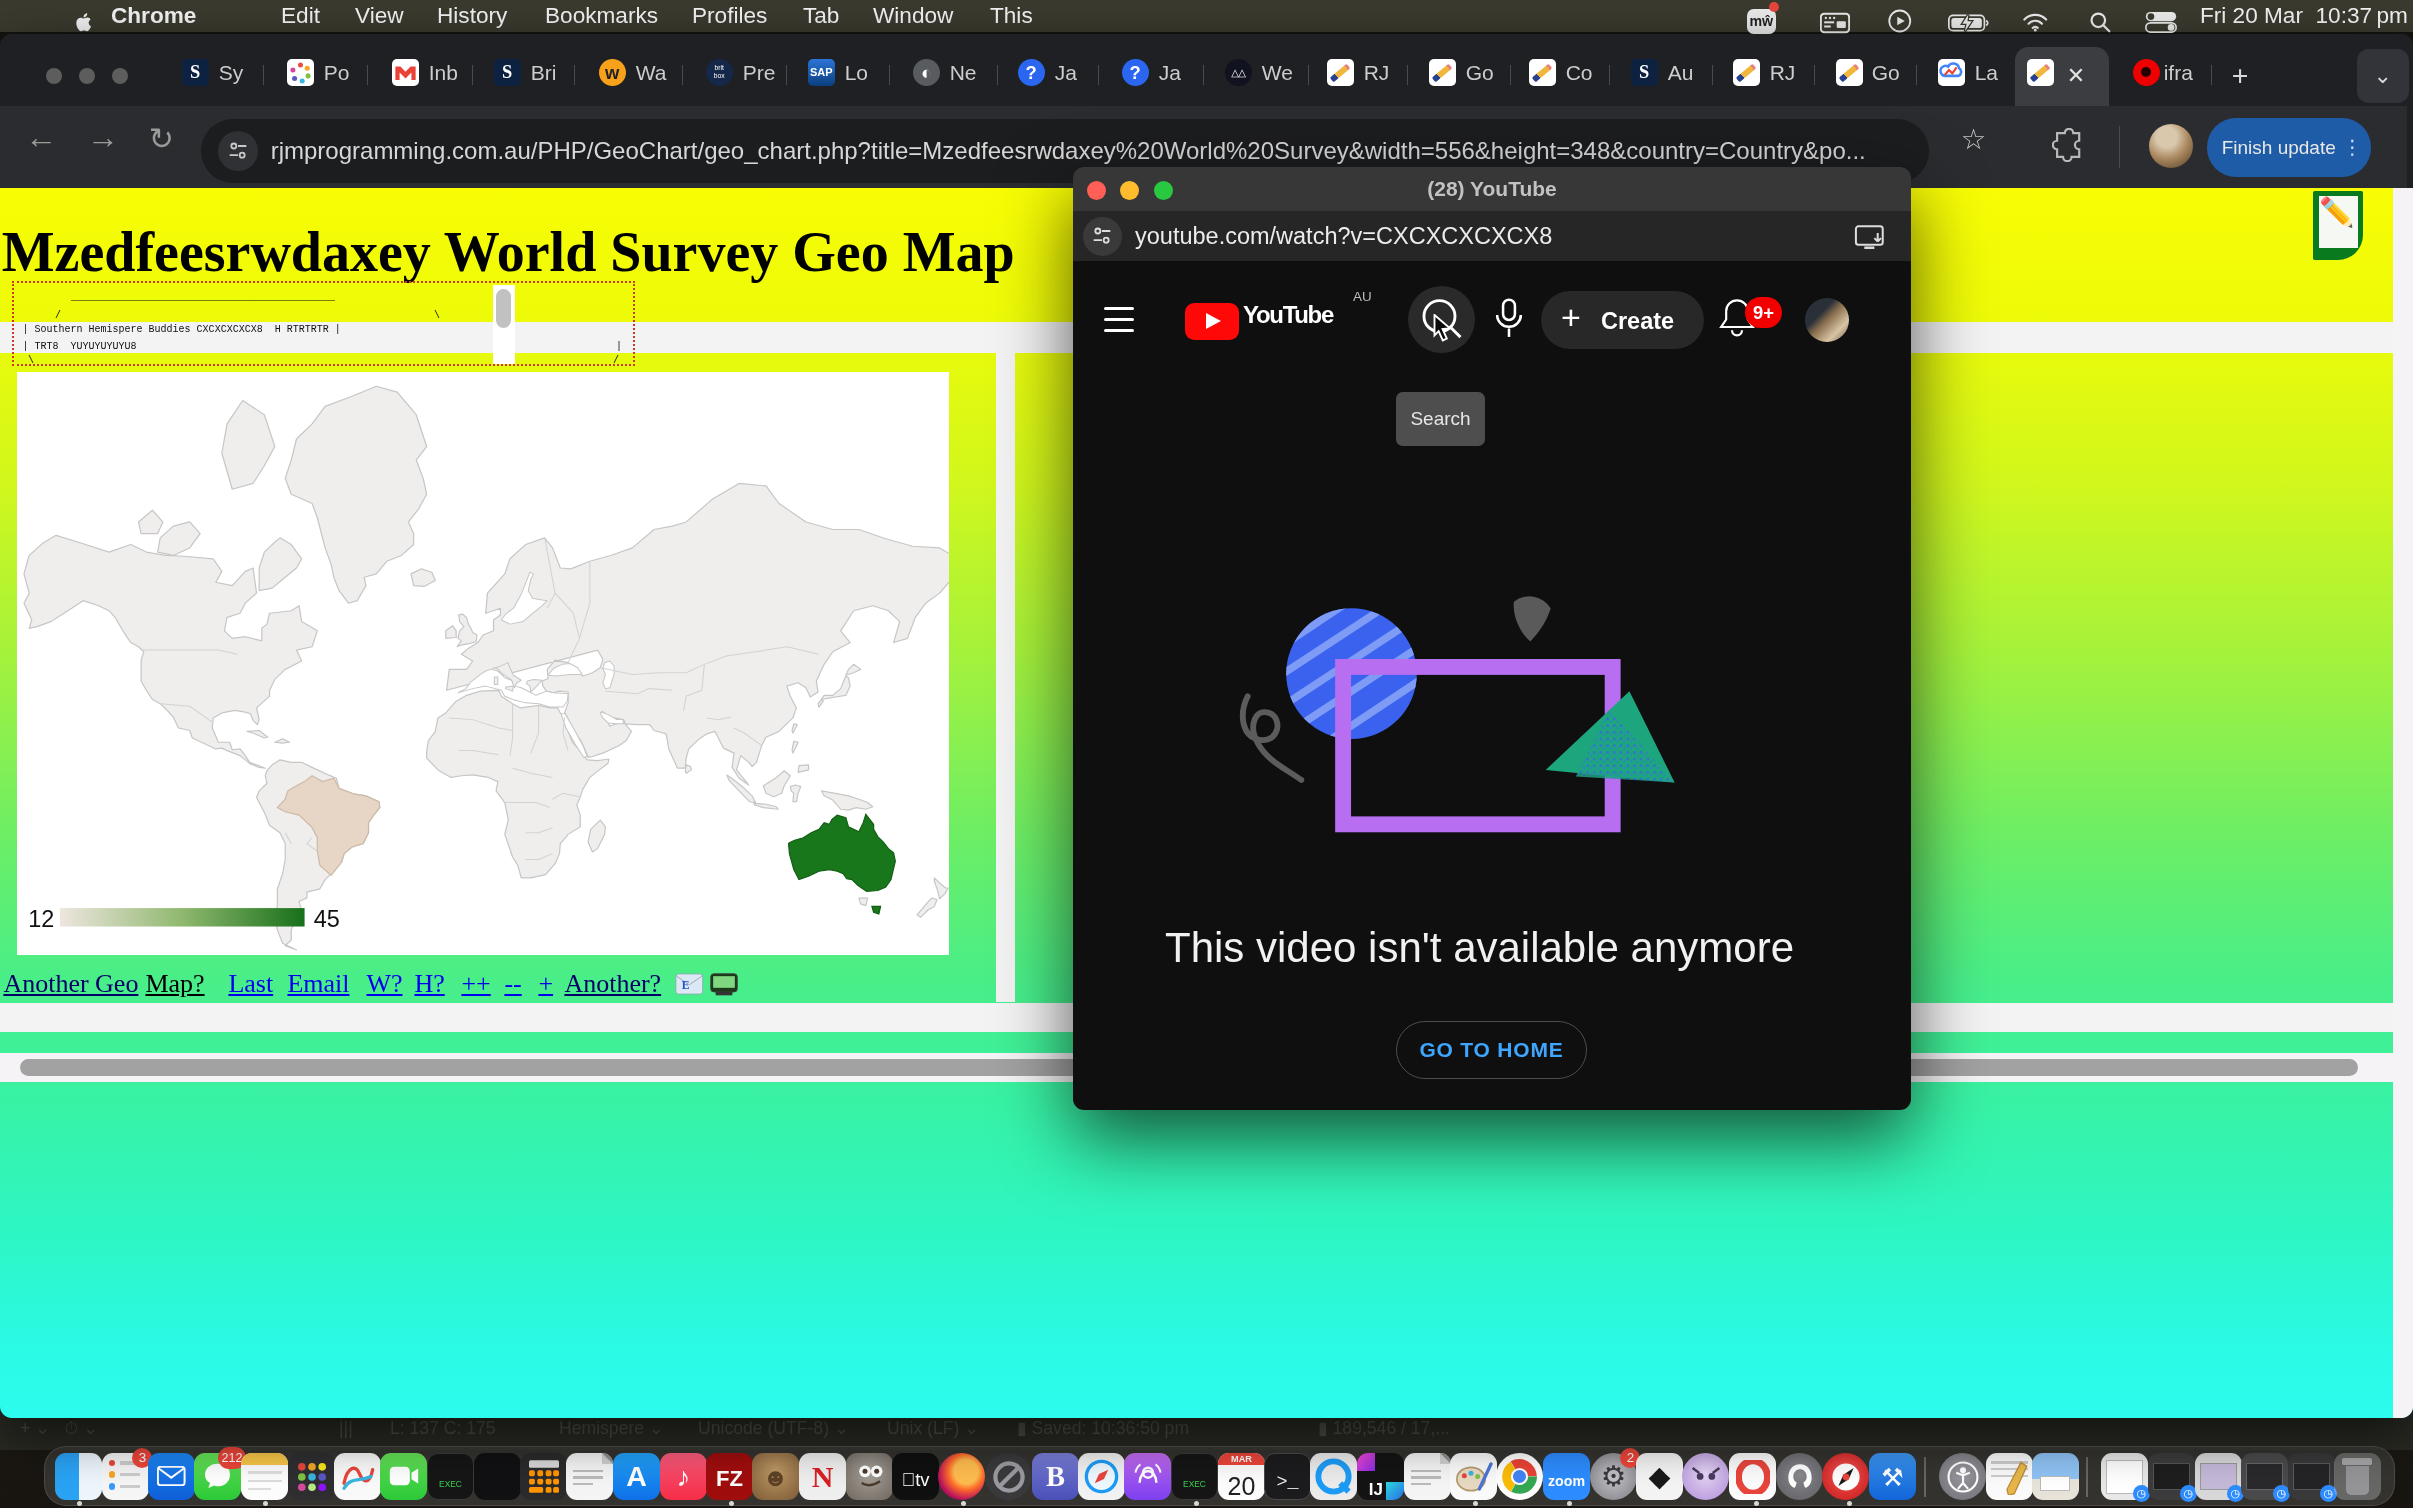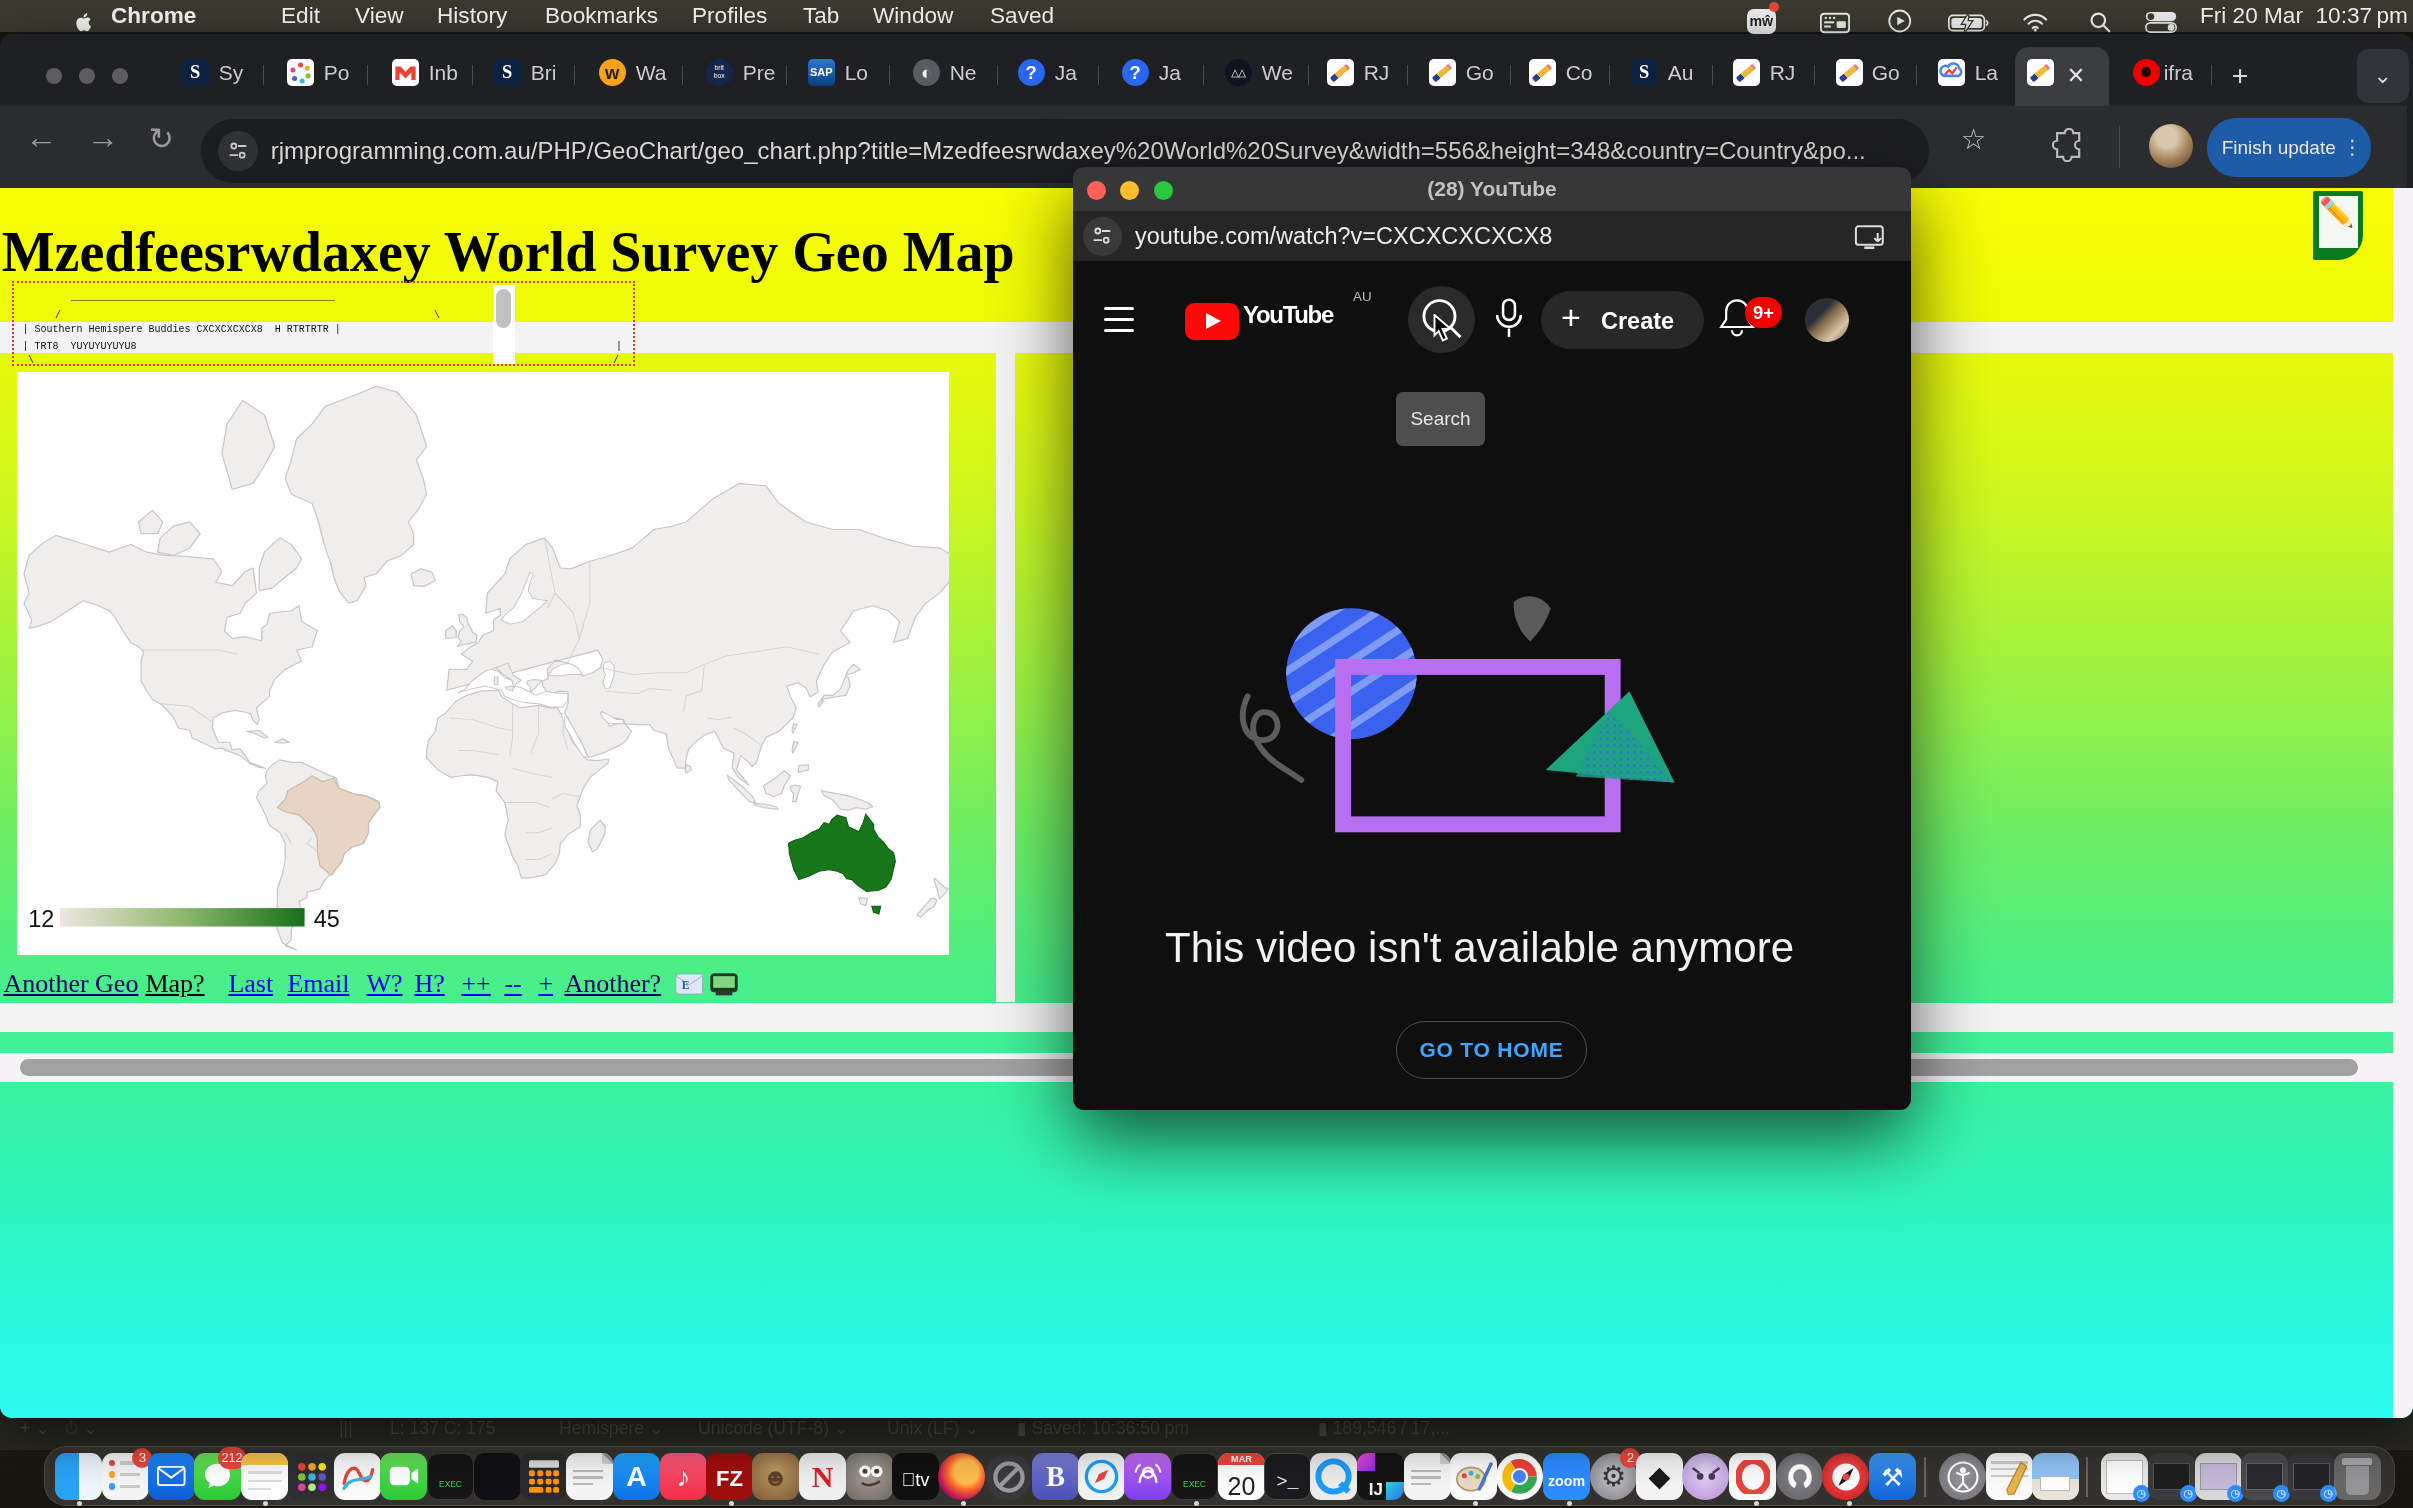--- a/index.html
+++ b/index.html
@@ -65,21 +65,21 @@
   </svg>
   <div class="item bold" style="left:111px;">Chrome</div>
   <div class="item" style="left:196px;margin-top:28px;">File</div>
   <div class="item" style="left:281px;">Edit</div>
   <div class="item" style="left:355px;">View</div>
   <div class="item" style="left:437px;">History</div>
   <div class="item" style="left:545px;">Bookmarks</div>
   <div class="item" style="left:692px;">Profiles</div>
   <div class="item" style="left:803px;">Tab</div>
   <div class="item" style="left:873px;">Window</div>
-  <div class="item" style="left:990px;">Saved</div>
+  <div class="item" style="left:990px;">This</div>
   <div class="item" style="left:2200px;">Fri 20 Mar&nbsp; 10:37 pm</div>
   <div class="item" style="left:1747px;top:3.4px;"><span style="display:inline-block;width:28.5px;height:25px;background:#ececec;border-radius:6.7px;color:#222;font-size:14.2px;line-height:25px;text-align:center;font-weight:bold;">mŵ</span><span style="position:absolute;right:-3.4px;top:-1.7px;width:10px;height:10px;border-radius:50%;background:#e8453c;"></span></div>
   <svg class="item" style="left:1820px;top:6.7px;" width="30" height="20" viewBox="0 0 36 24">
       <rect x="1" y="1" width="34" height="22" rx="4" fill="none" stroke="#ececec" stroke-width="2.4"></rect>
       <g fill="#ececec">
         <circle cx="7" cy="6" r="1.4"></circle>
         <circle cx="12" cy="6" r="1.4"></circle>
         <circle cx="17" cy="6" r="1.4"></circle>
         <rect x="5" y="10" width="12" height="2.4"></rect>
         <rect x="5" y="15" width="8" height="2.4"></rect>

